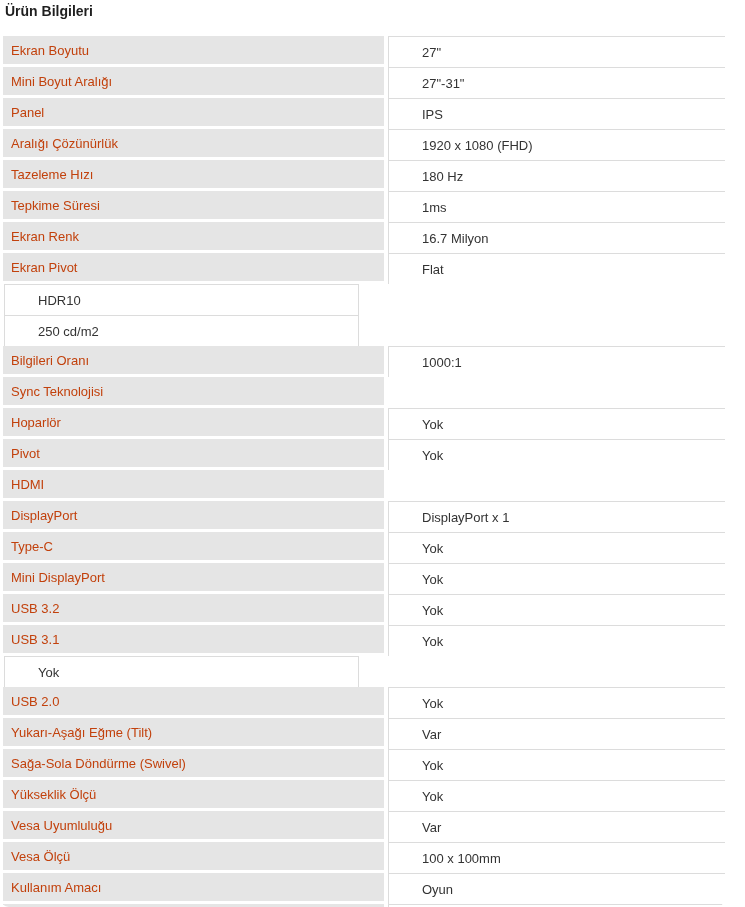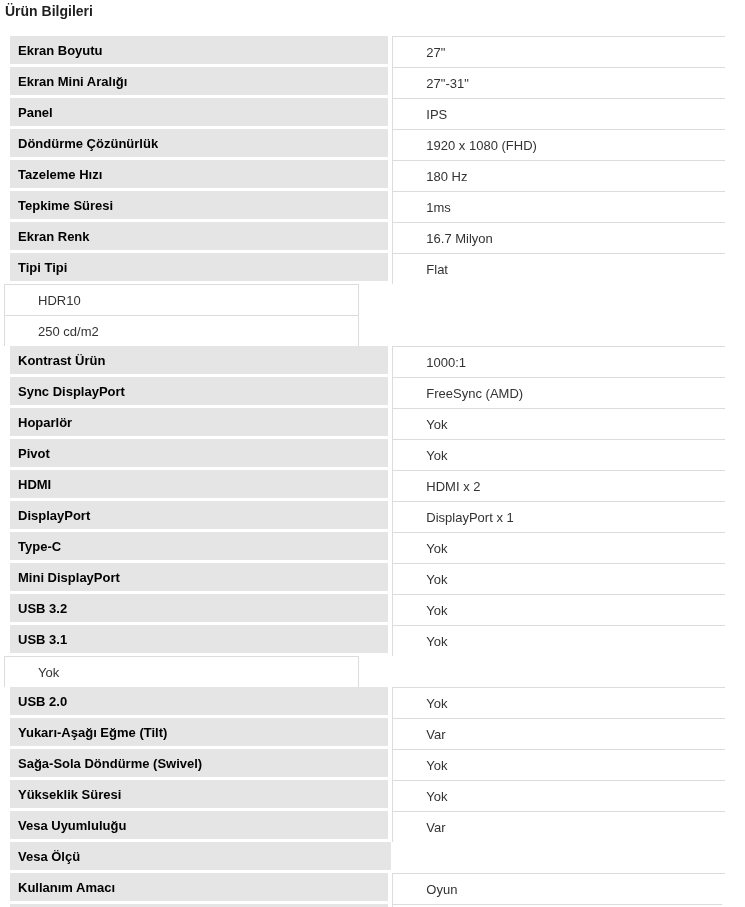--- a/index.html
+++ b/index.html
@@ -28,30 +28,30 @@
     top: 36px; left: 0;
     width: 745px;
   }
   .spec-row {
     display: flex;
     align-items: flex-start;
     width: 745px;
     height: 31px;
   }
   .label-cell {
-    margin-left: 10px;
+    margin-left: 3px;
     width: 381px;
     height: 28px;
     background: #e5e5e5;
     display: flex;
     align-items: center;
     padding-left: 8px;
     font-size: 13px;
-    font-weight: 700;
-    color: #000000;
+    font-weight: 400;
+    color: #c2410c;
     white-space: nowrap;
     overflow: hidden;
   }
   .value-cell {
     margin-left: 4px;
     width: 355px;
     height: 31px;
     background: #ffffff;
     border-top: 1px solid #dcdcdc;
     border-left: 1px solid #dcdcdc;
@@ -72,85 +72,83 @@
 <div class="page">
   <div class="page-title">Ürün Bilgileri</div>
 
   <div class="spec-table" id="spec-table">
   <div class="spec-row">
     <div class="label-cell">Ekran Boyutu</div>
     <div class="value-cell">27"</div>
   </div>
 
   <div class="spec-row">
-    <div class="label-cell">Ekran Mini Aralığı</div>
+    <div class="label-cell">Mini Boyut Aralığı</div>
     <div class="value-cell">27"-31"</div>
   </div>
 
   <div class="spec-row">
     <div class="label-cell">Panel</div>
     <div class="value-cell">IPS</div>
   </div>
 
   <div class="spec-row">
-    <div class="label-cell">Döndürme Çözünürlük</div>
+    <div class="label-cell">Aralığı Çözünürlük</div>
     <div class="value-cell">1920 x 1080 (FHD)</div>
   </div>
 
   <div class="spec-row">
     <div class="label-cell">Tazeleme Hızı</div>
     <div class="value-cell">180 Hz</div>
   </div>
 
   <div class="spec-row">
     <div class="label-cell">Tepkime Süresi</div>
     <div class="value-cell">1ms</div>
   </div>
 
   <div class="spec-row">
     <div class="label-cell">Ekran Renk</div>
     <div class="value-cell">16.7 Milyon</div>
   </div>
 
   <div class="spec-row">
-    <div class="label-cell">Tipi Tipi</div>
+    <div class="label-cell">Ekran Pivot</div>
     <div class="value-cell">Flat</div>
   </div>
 
   <div class="spec-row">
     <div class="value-cell">HDR10</div>
   </div>
 
   <div class="spec-row">
     <div class="value-cell">250 cd/m2</div>
   </div>
 
   <div class="spec-row">
-    <div class="label-cell">Kontrast Ürün</div>
+    <div class="label-cell">Bilgileri Oranı</div>
     <div class="value-cell">1000:1</div>
   </div>
 
   <div class="spec-row">
-    <div class="label-cell">Sync DisplayPort</div>
-    <div class="value-cell">FreeSync (AMD)</div>
+    <div class="label-cell">Sync Teknolojisi</div>
   </div>
 
   <div class="spec-row">
     <div class="label-cell">Hoparlör</div>
     <div class="value-cell">Yok</div>
   </div>
 
   <div class="spec-row">
     <div class="label-cell">Pivot</div>
     <div class="value-cell">Yok</div>
   </div>
 
   <div class="spec-row">
     <div class="label-cell">HDMI</div>
-    <div class="value-cell">HDMI x 2</div>
   </div>
 
   <div class="spec-row">
     <div class="label-cell">DisplayPort</div>
     <div class="value-cell">DisplayPort x 1</div>
   </div>
 
   <div class="spec-row">
     <div class="label-cell">Type-C</div>
     <div class="value-cell">Yok</div>
@@ -184,31 +182,32 @@
     <div class="label-cell">Yukarı-Aşağı Eğme (Tilt)</div>
     <div class="value-cell">Var</div>
   </div>
 
   <div class="spec-row">
     <div class="label-cell">Sağa-Sola Döndürme (Swivel)</div>
     <div class="value-cell">Yok</div>
   </div>
 
   <div class="spec-row">
-    <div class="label-cell">Yükseklik Süresi</div>
+    <div class="label-cell">Yükseklik Ölçü</div>
     <div class="value-cell">Yok</div>
   </div>
 
   <div class="spec-row">
     <div class="label-cell">Vesa Uyumluluğu</div>
     <div class="value-cell">Var</div>
   </div>
 
   <div class="spec-row">
     <div class="label-cell">Vesa Ölçü</div>
+    <div class="value-cell">100 x 100mm</div>
   </div>
 
   <div class="spec-row">
     <div class="label-cell">Kullanım Amacı</div>
     <div class="value-cell">Oyun</div>
   </div>
 
   <div class="spec-row">
     <div class="label-cell"></div>
     <div class="value-cell"></div>

